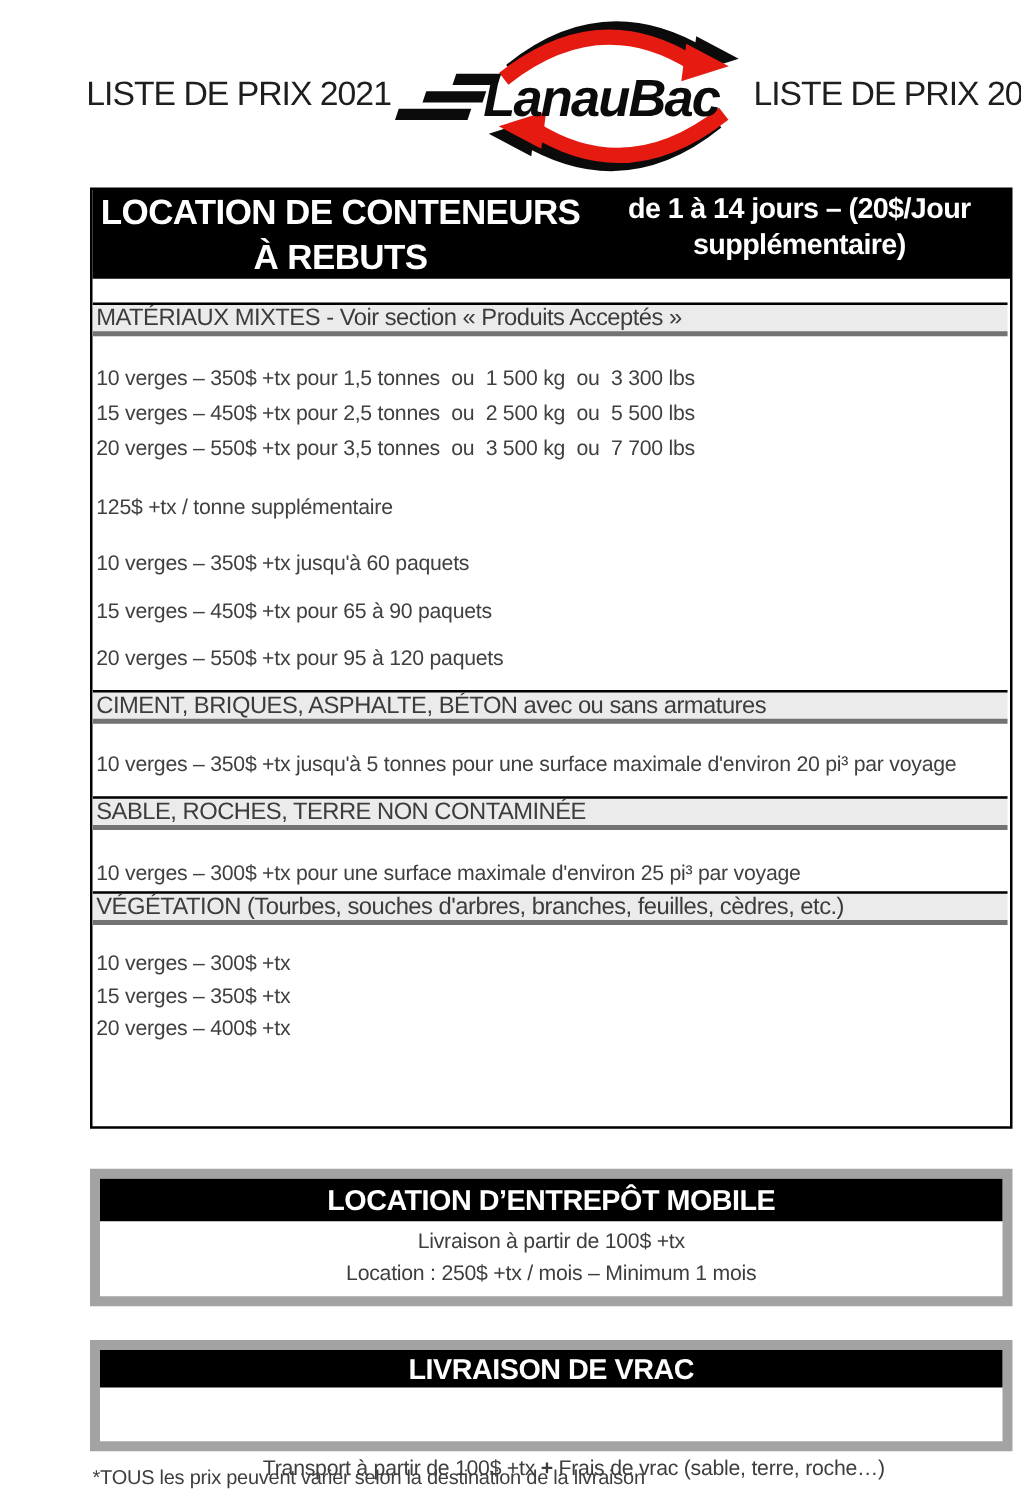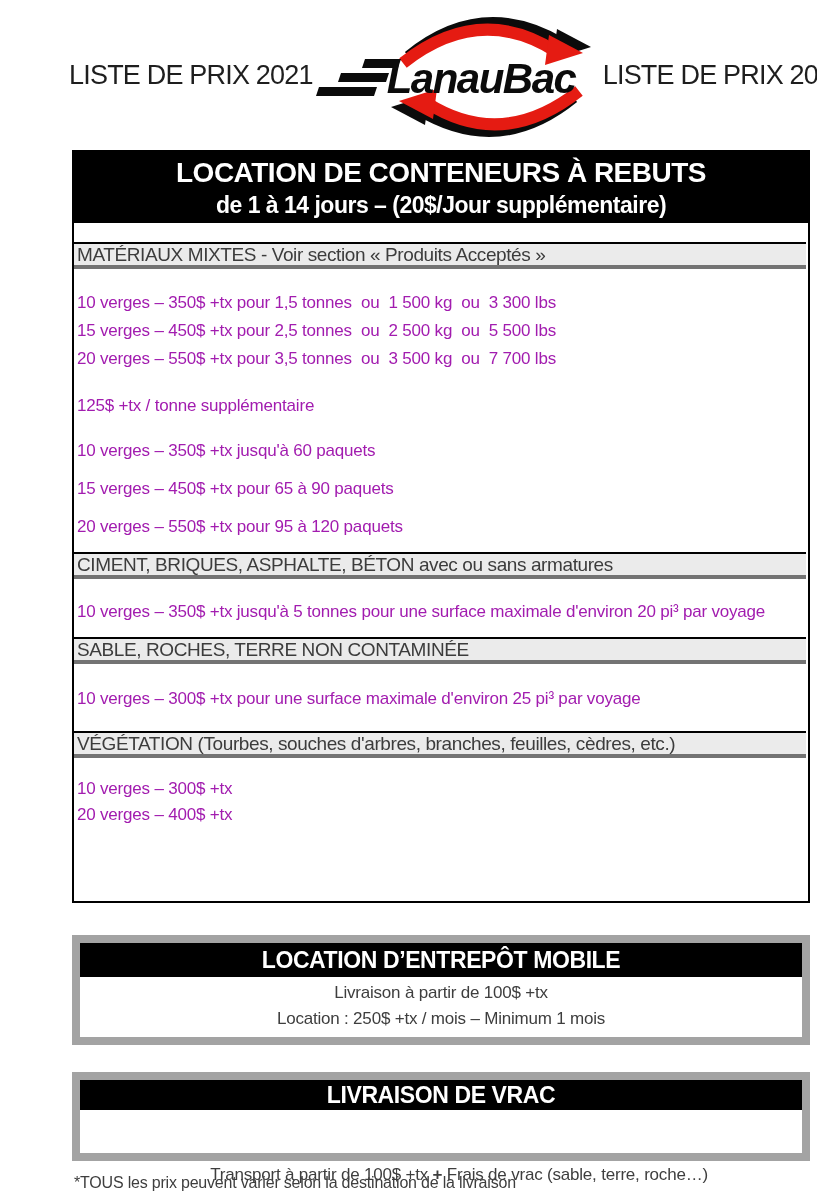--- a/index.html
+++ b/index.html
@@ -20,44 +20,44 @@
   .logo-wordmark{
     font-family:"Liberation Sans","DejaVu Sans",sans-serif;
     font-style:italic;font-weight:bold;letter-spacing:-1.5px;
   }
   
   .content{margin-left:36px;width:738px;}
   
   .main-box{border:2px solid #000;box-sizing:border-box;}
   .banner-main{
     height:71px;background:#000000;color:#ffffff;text-align:center;
-    display:flex;flex-direction:column;justify-content:center;
+    display:flex;flex-direction:row;justify-content:center;
   }
   .banner-line1{font-size:28px;font-weight:bold;line-height:36px;letter-spacing:-0.5px;}
   .banner-line2{font-size:23px;font-weight:bold;line-height:29px;letter-spacing:-0.5px;}
   .box-body{height:678px;box-sizing:border-box;padding-top:19px;overflow:hidden;}
   .band{
     background:#ebebeb;border-top:2px solid #000;border-bottom:4px solid #737373;
     height:21px;line-height:21px;font-size:19px;letter-spacing:-0.4px;color:#3c3c3c;
     padding-left:3px;margin-right:2px;white-space:pre-wrap;overflow:hidden;
   }
   .row{
-    font-size:17px;color:#a21caf;padding-left:3px;letter-spacing:-0.2px;
+    font-size:17px;color:#404040;padding-left:3px;letter-spacing:-0.2px;
     white-space:pre-wrap;line-height:28px;
   }
   .rows-a{margin-top:20px;}
   .note{margin-top:19px;}
   .band-2{margin-top:20px;}
   .rows-b{margin-top:17px;}
   .rows-b .row{margin-bottom:10px;}
   .band-3{margin-top:11px;}
   .rows-c{margin-top:19px;}
   .band-4{margin-top:11px;}
   .rows-d{margin-top:21px;}
-  .band-5{margin-top:18px;}
+  .band-5{margin-top:0;}
   .rows-e{margin-top:18px;}
   .rows-e .row{line-height:26px;}
   
   .small-box{border:8px solid #a3a3a3;box-sizing:border-box;margin-top:32px;}
   .small-banner{
     background:#000000;color:#ffffff;font-weight:bold;font-size:23px;
     text-align:center;height:34px;line-height:34px;letter-spacing:-0.4px;
   }
   .small-body{text-align:center;color:#3e3e3e;font-size:17px;letter-spacing:-0.2px;}
   .entrepot .small-body{padding:3px 0 5px;line-height:26px;}
@@ -135,20 +135,21 @@
         </div>
 
         <div class="band band-4">SABLE, ROCHES, TERRE NON CONTAMINÉE</div>
         <div class="rows-d">
           <div class="row">10 verges – 300$ +tx pour une surface maximale d'environ 25 pi³ par voyage</div>
         </div>
 
         <div class="band band-5">VÉGÉTATION (Tourbes, souches d'arbres, branches, feuilles, cèdres, etc.)</div>
         <div class="rows-e">
           <div class="row">10 verges – 300$ +tx</div>
+          <div class="row">15 verges – 350$ +tx</div>
           <div class="row">20 verges – 400$ +tx</div>
         </div>
 
       </div>
     </section>
 
     <section class="small-box entrepot">
       <div class="small-banner">LOCATION D’ENTREPÔT MOBILE</div>
       <div class="small-body">
         <div>Livraison à partir de 100$ +tx</div>

